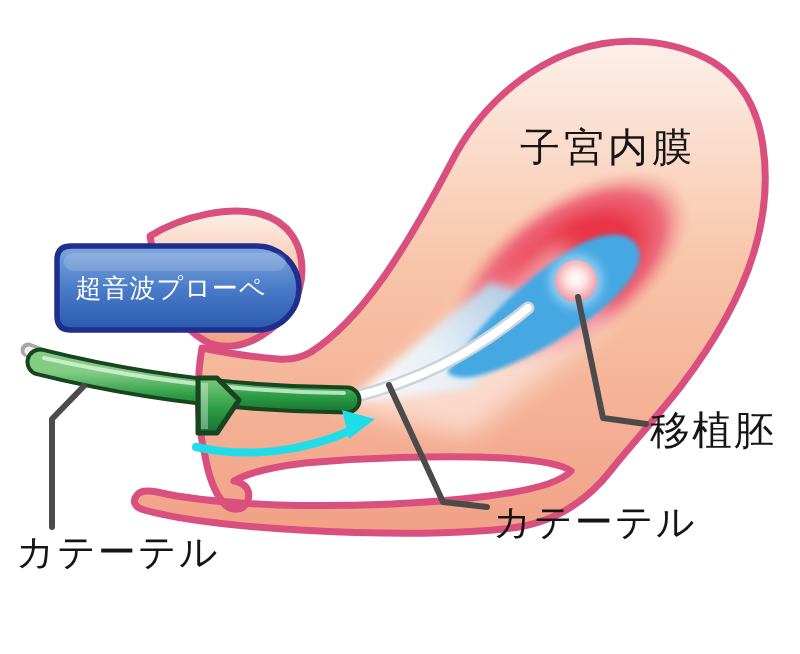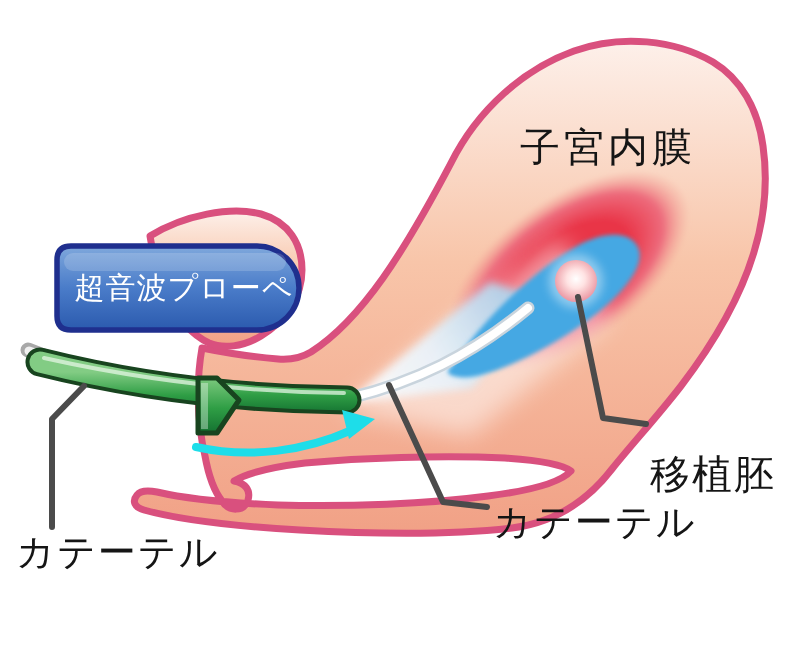--- a/index.html
+++ b/index.html
@@ -7,27 +7,27 @@
     position:relative;width:800px;height:654px;background:#fff;overflow:hidden;
     font-family:"Liberation Sans","DejaVu Sans",sans-serif;
   }
   #art{position:absolute;left:0;top:0;width:800px;height:654px;}
   .lbl{
     position:absolute;color:#151515;white-space:nowrap;
     font-family:"Liberation Sans","DejaVu Sans",sans-serif;
     -webkit-user-select:none;user-select:none;
   }
   .lbl-endometrium{left:520px;top:120px;font-size:40px;letter-spacing:4px;}
-  .lbl-embryo{left:650px;top:403px;font-size:40px;letter-spacing:2px;margin-top:44px;}
+  .lbl-embryo{left:650px;top:403px;font-size:40px;letter-spacing:2px;}
   .lbl-catheter{left:493px;top:497px;font-size:38px;letter-spacing:2px;}
   .lbl-sheath{left:16px;top:530px;font-size:38px;letter-spacing:2px;line-height:1.16;}
   .lbl-probe{
-    position:absolute;left:63px;top:246px;width:242px;height:84px;
+    position:absolute;left:50px;top:246px;width:242px;height:84px;
     display:flex;align-items:center;justify-content:center;
-    color:#ffffff;font-size:30px;letter-spacing:1px;white-space:nowrap;
+    color:#ffffff;font-size:26px;letter-spacing:1px;white-space:nowrap;
   }
 </style>
 </head>
 <body>
 
 <div id="stage">
 
   <svg id="art" viewBox="0 0 800 654">
     <defs>
       <linearGradient id="tissueGrad" x1="0" y1="0" x2="0" y2="1">

